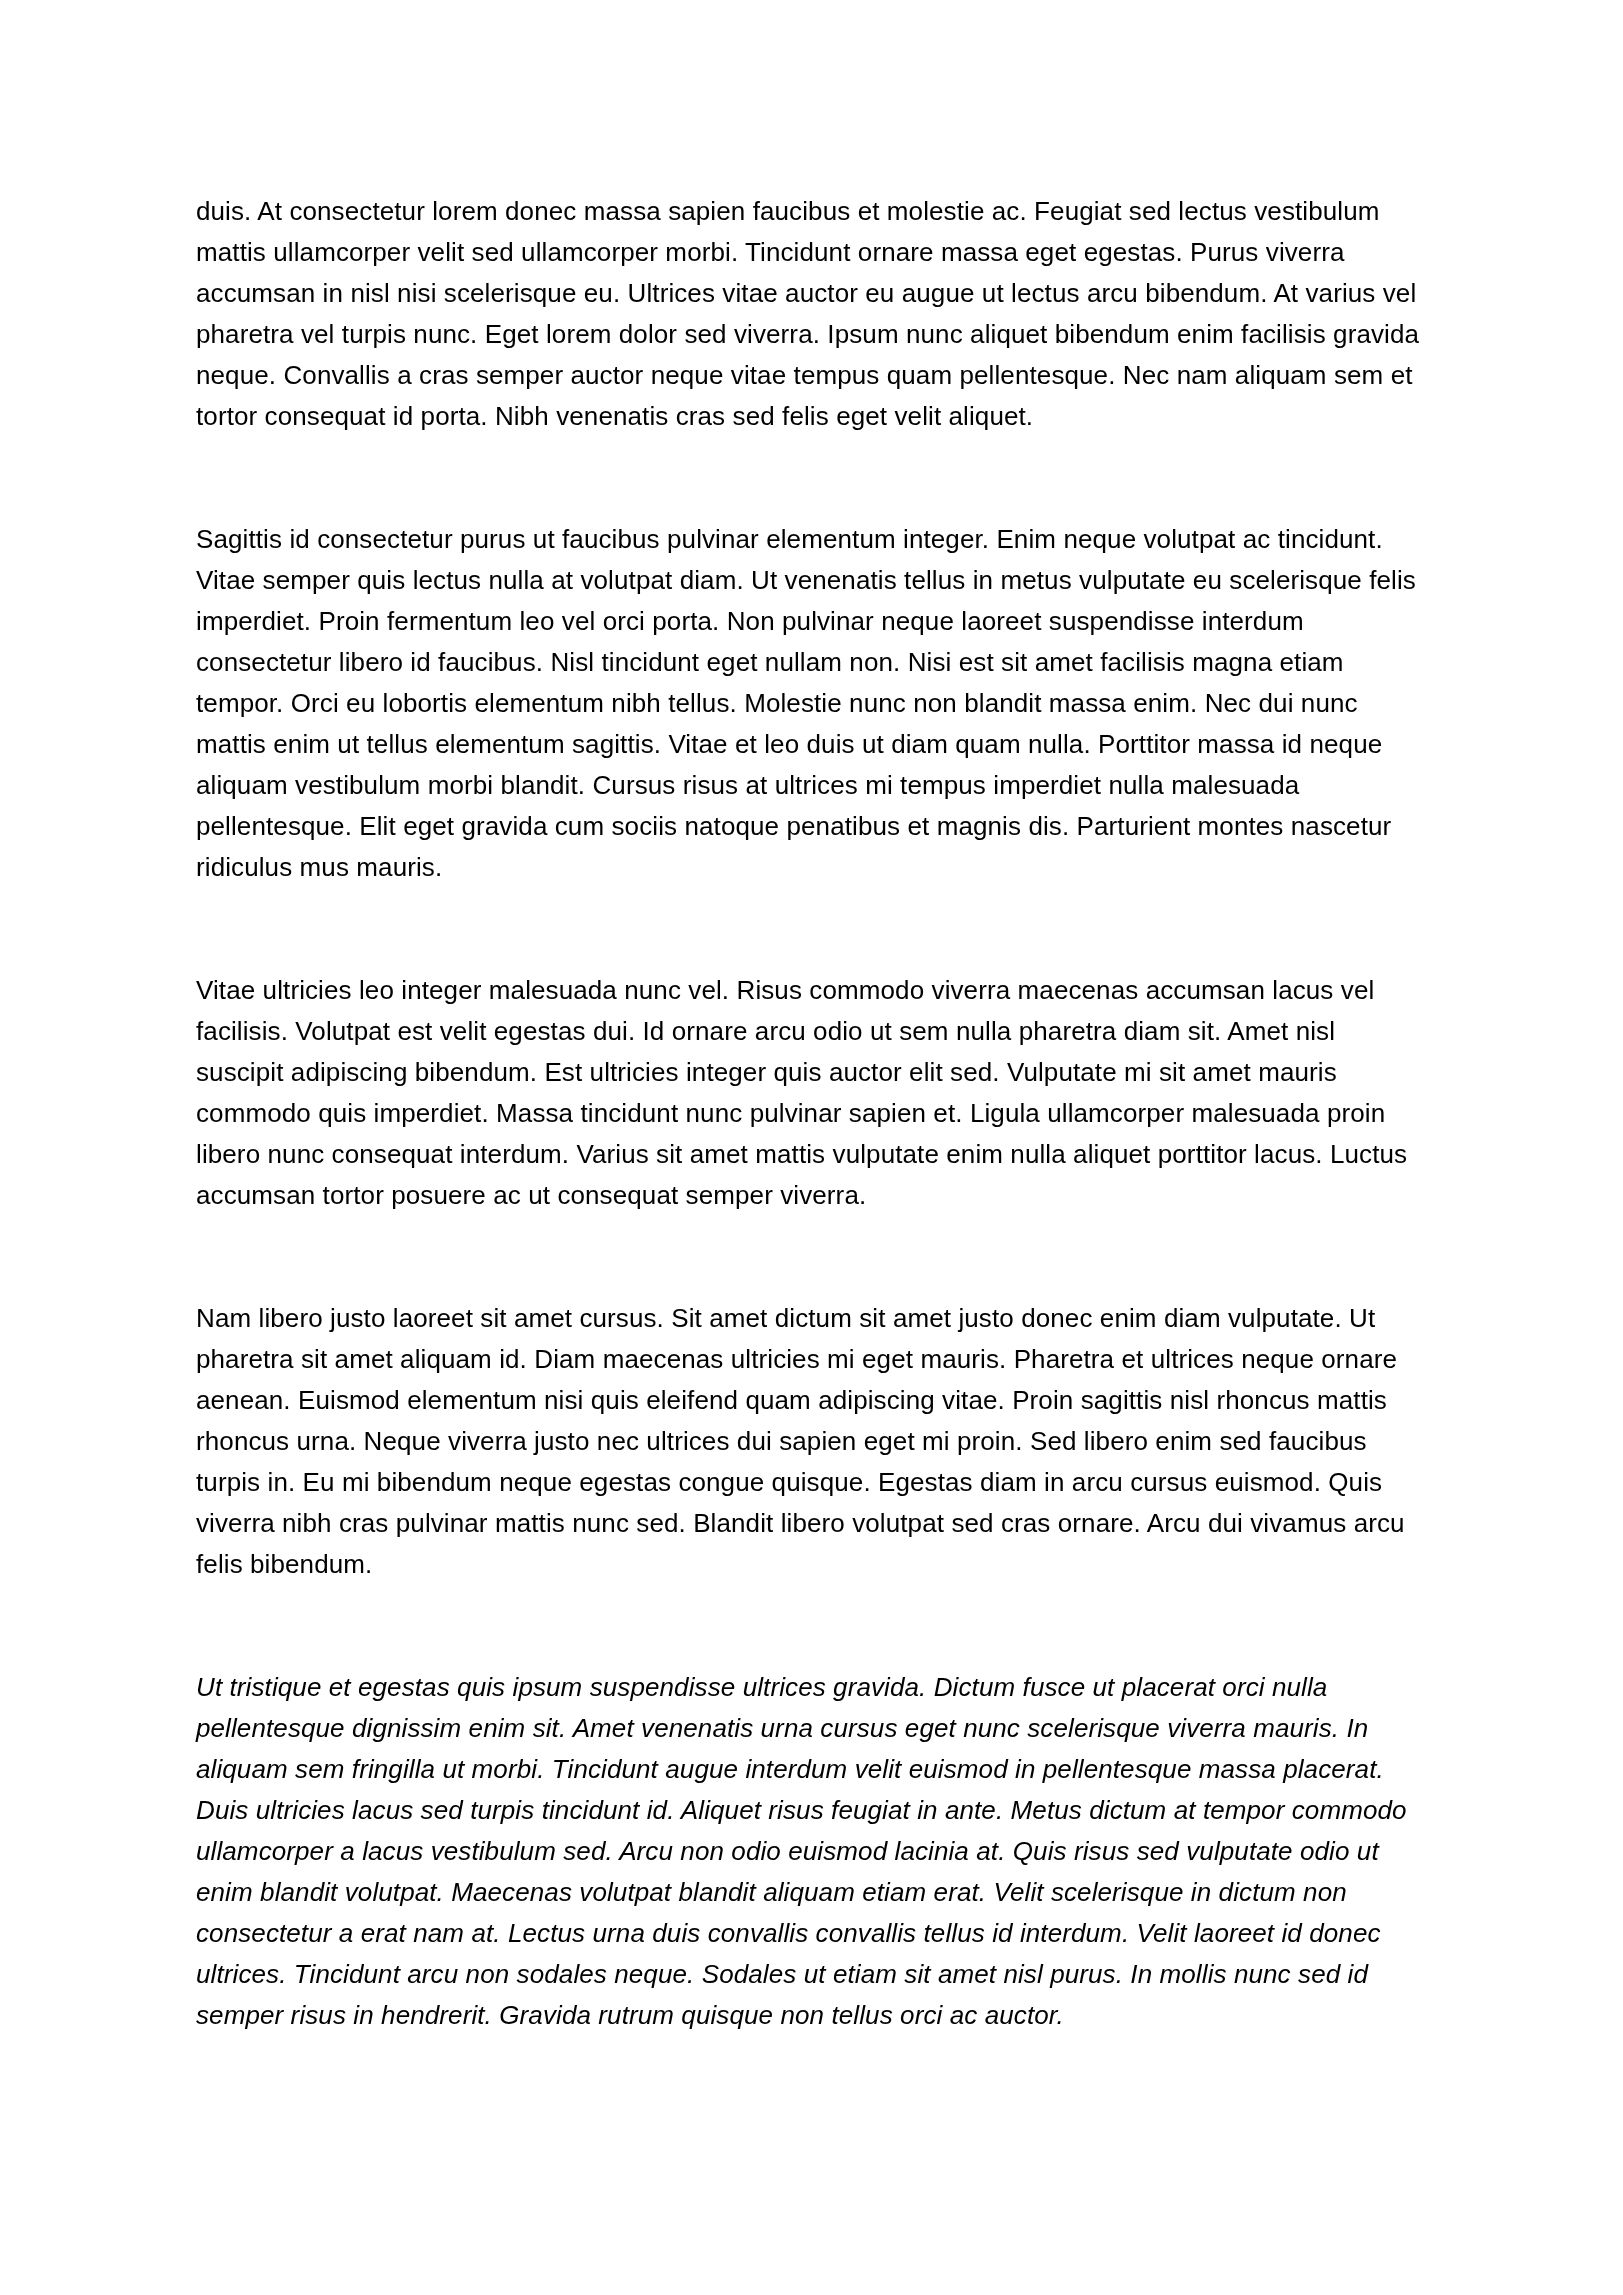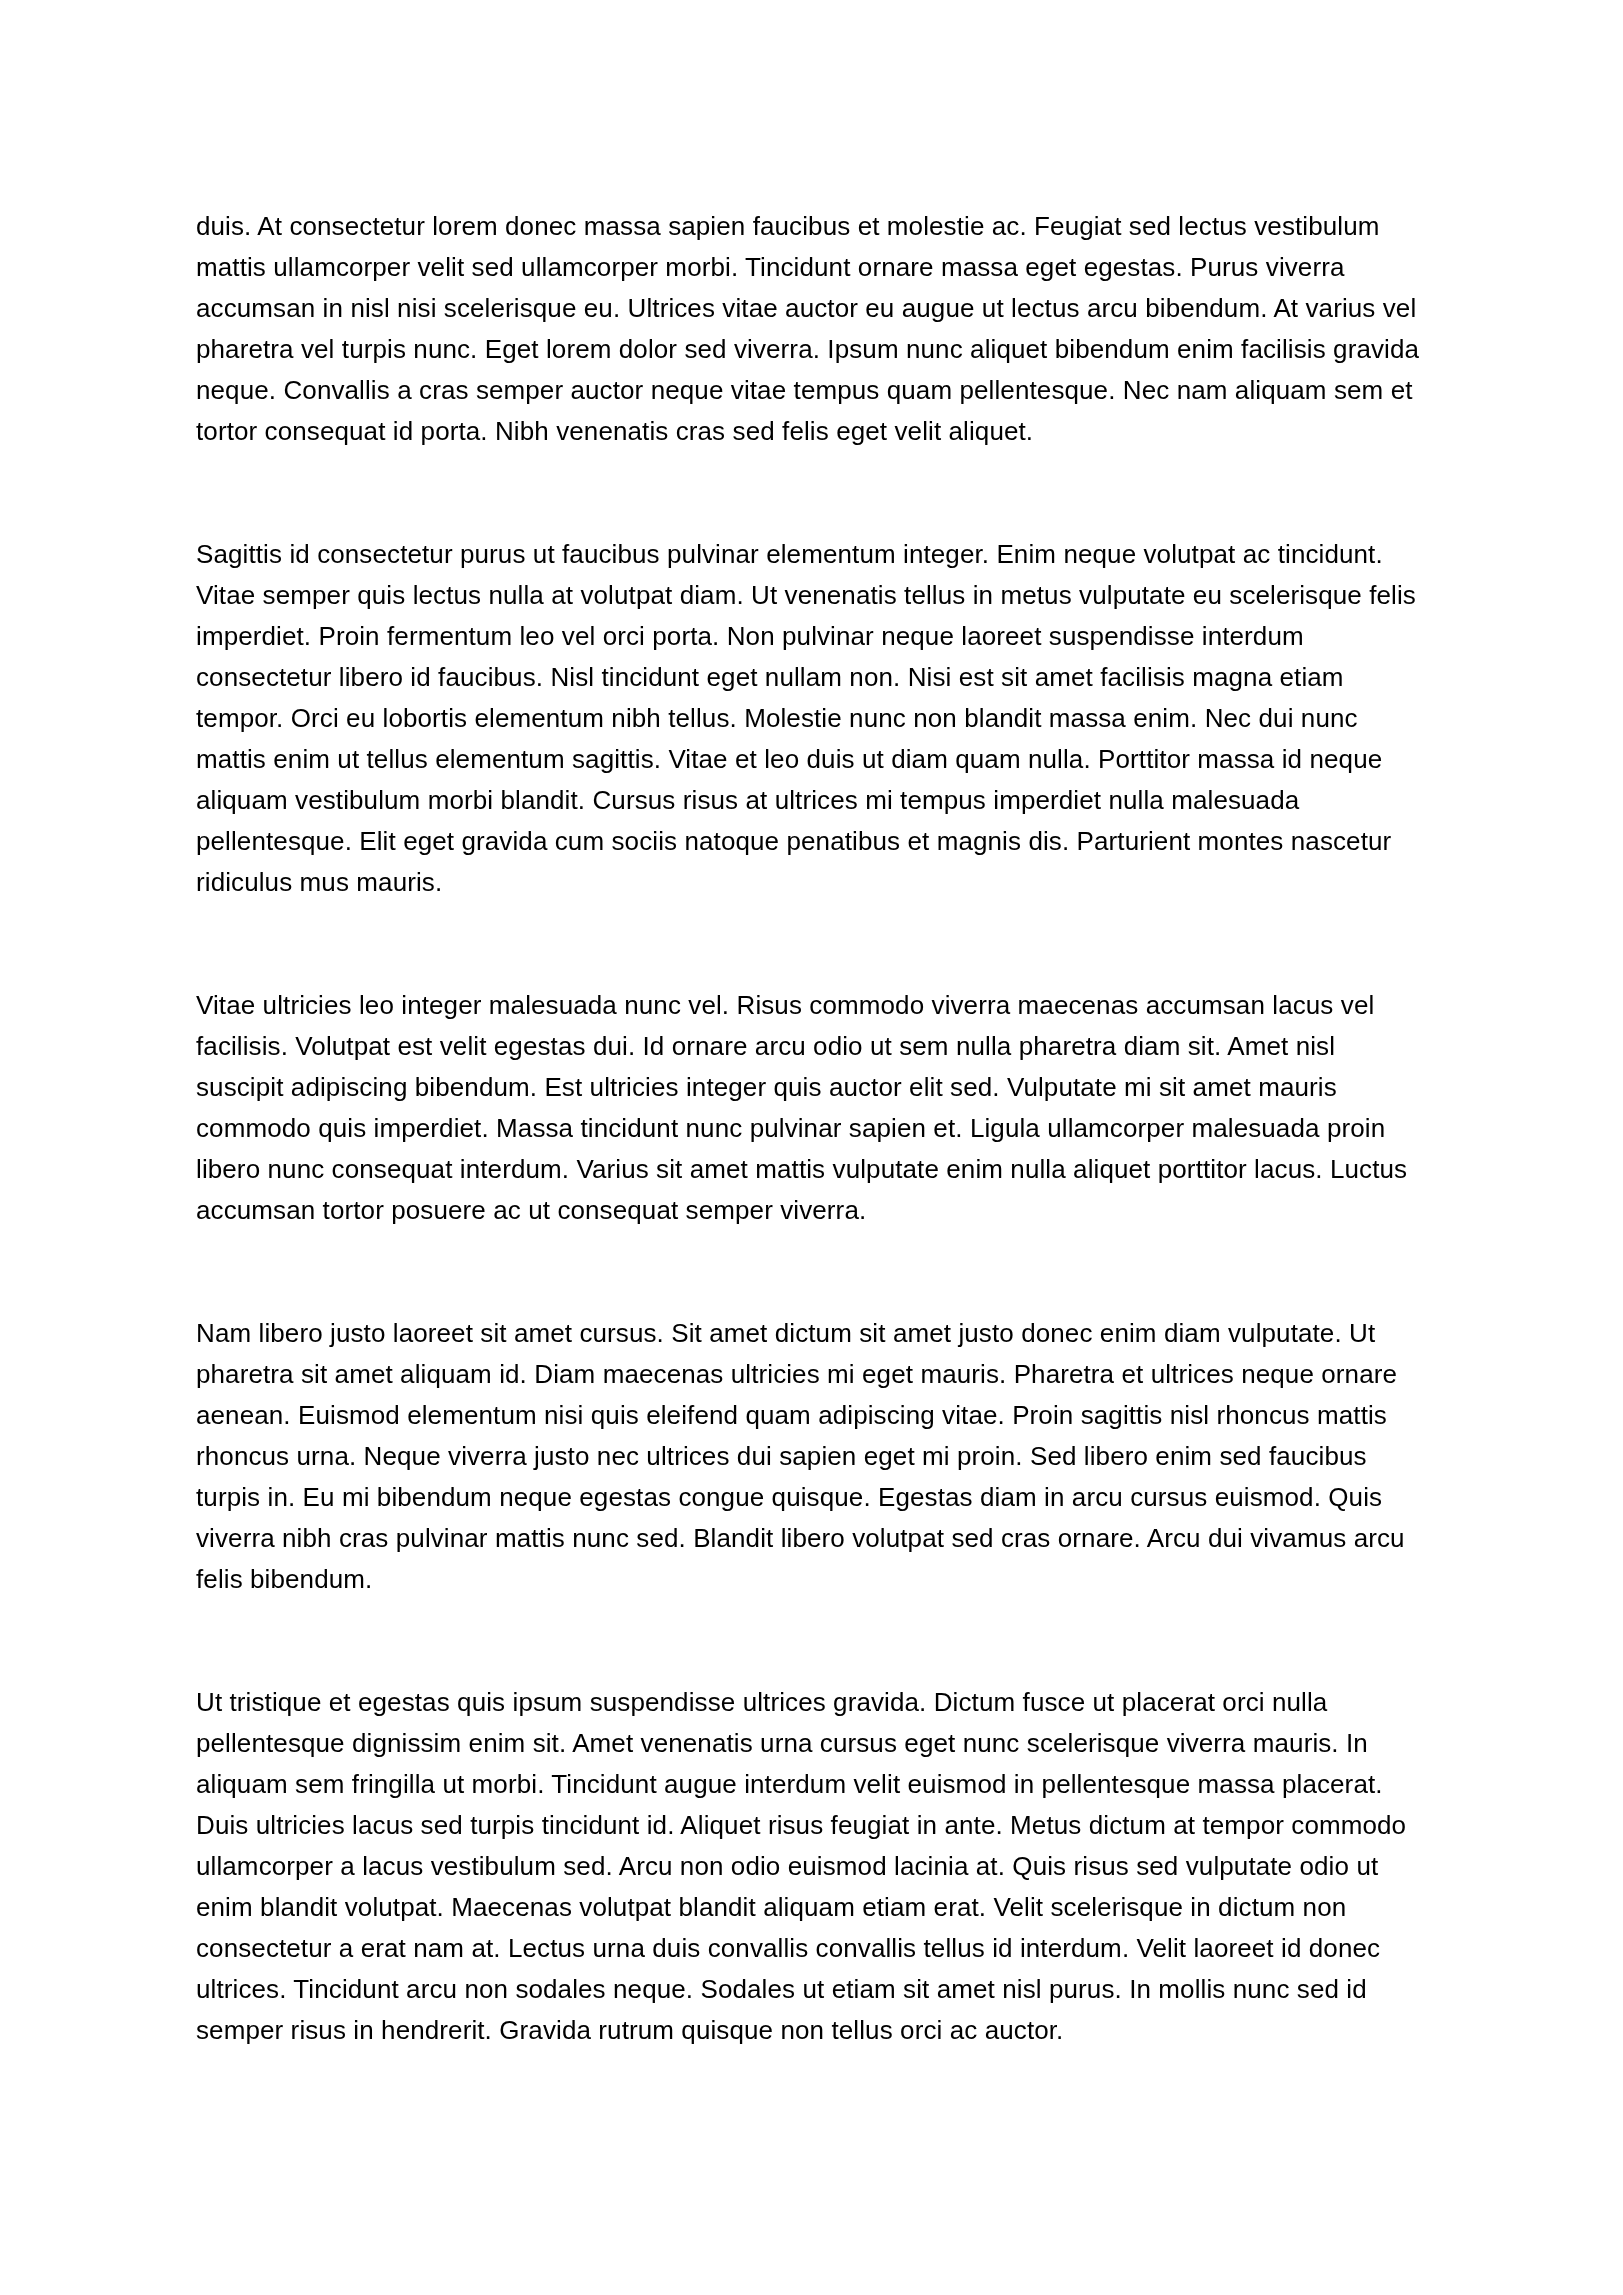--- a/index.html
+++ b/index.html
@@ -19,25 +19,26 @@
     top: 191px;
     width: 1231px;
     color: #000000;
     font-family: "Liberation Sans", sans-serif;
     font-size: 26px;
     line-height: 41px;
     text-align: left;
     letter-spacing: 0.1px;
   }
   .page-content p {
-    margin: 15px 0 82px 0;
+    margin: 0 0 82px 0;
     padding: 0;
   }
   .page-content p:last-child {
     margin-bottom: 0;
+    font-style: italic;
   }
 </style>
 </head>
 <body>
 
 <main class="page-content">
   <p>duis. At consectetur lorem donec massa sapien faucibus et molestie ac. Feugiat sed lectus vestibulum mattis ullamcorper velit sed ullamcorper morbi. Tincidunt ornare massa eget egestas. Purus viverra accumsan in nisl nisi scelerisque eu. Ultrices vitae auctor eu augue ut lectus arcu bibendum. At varius vel pharetra vel turpis nunc. Eget lorem dolor sed viverra. Ipsum nunc aliquet bibendum enim facilisis gravida neque. Convallis a cras semper auctor neque vitae tempus quam pellentesque. Nec nam aliquam sem et tortor consequat id porta. Nibh venenatis cras sed felis eget velit aliquet.</p>
   <p>Sagittis id consectetur purus ut faucibus pulvinar elementum integer. Enim neque volutpat ac tincidunt. Vitae semper quis lectus nulla at volutpat diam. Ut venenatis tellus in metus vulputate eu scelerisque felis imperdiet. Proin fermentum leo vel orci porta. Non pulvinar neque laoreet suspendisse interdum consectetur libero id faucibus. Nisl tincidunt eget nullam non. Nisi est sit amet facilisis magna etiam tempor. Orci eu lobortis elementum nibh tellus. Molestie nunc non blandit massa enim. Nec dui nunc mattis enim ut tellus elementum sagittis. Vitae et leo duis ut diam quam nulla. Porttitor massa id neque aliquam vestibulum morbi blandit. Cursus risus at ultrices mi tempus imperdiet nulla malesuada pellentesque. Elit eget gravida cum sociis natoque penatibus et magnis dis. Parturient montes nascetur ridiculus mus mauris.</p>
   <p>Vitae ultricies leo integer malesuada nunc vel. Risus commodo viverra maecenas accumsan lacus vel facilisis. Volutpat est velit egestas dui. Id ornare arcu odio ut sem nulla pharetra diam sit. Amet nisl suscipit adipiscing bibendum. Est ultricies integer quis auctor elit sed. Vulputate mi sit amet mauris commodo quis imperdiet. Massa tincidunt nunc pulvinar sapien et. Ligula ullamcorper malesuada proin libero nunc consequat interdum. Varius sit amet mattis vulputate enim nulla aliquet porttitor lacus. Luctus accumsan tortor posuere ac ut consequat semper viverra.</p>
   <p>Nam libero justo laoreet sit amet cursus. Sit amet dictum sit amet justo donec enim diam vulputate. Ut pharetra sit amet aliquam id. Diam maecenas ultricies mi eget mauris. Pharetra et ultrices neque ornare aenean. Euismod elementum nisi quis eleifend quam adipiscing vitae. Proin sagittis nisl rhoncus mattis rhoncus urna. Neque viverra justo nec ultrices dui sapien eget mi proin. Sed libero enim sed faucibus turpis in. Eu mi bibendum neque egestas congue quisque. Egestas diam in arcu cursus euismod. Quis viverra nibh cras pulvinar mattis nunc sed. Blandit libero volutpat sed cras ornare. Arcu dui vivamus arcu felis bibendum.</p>

